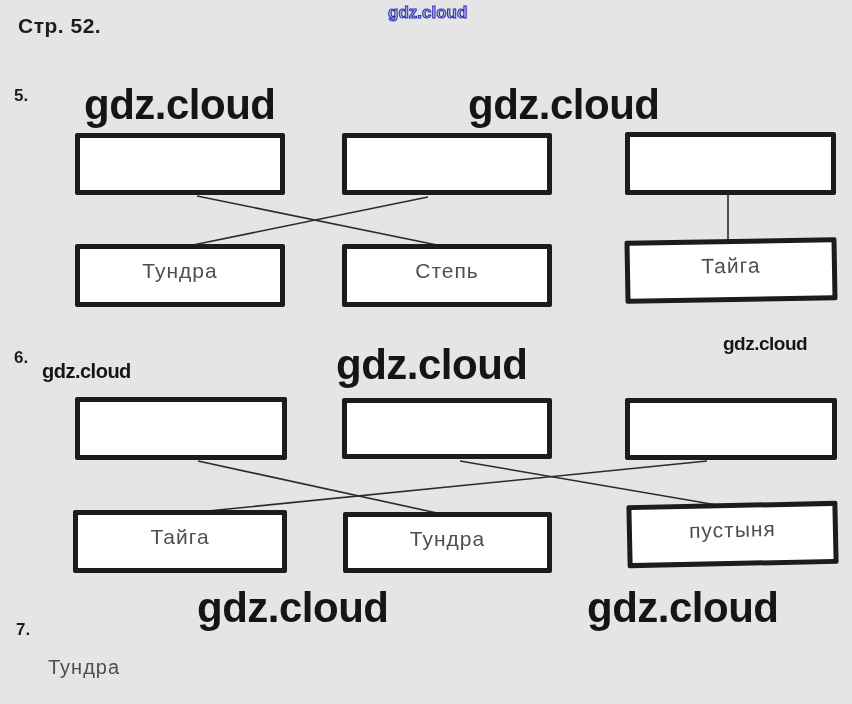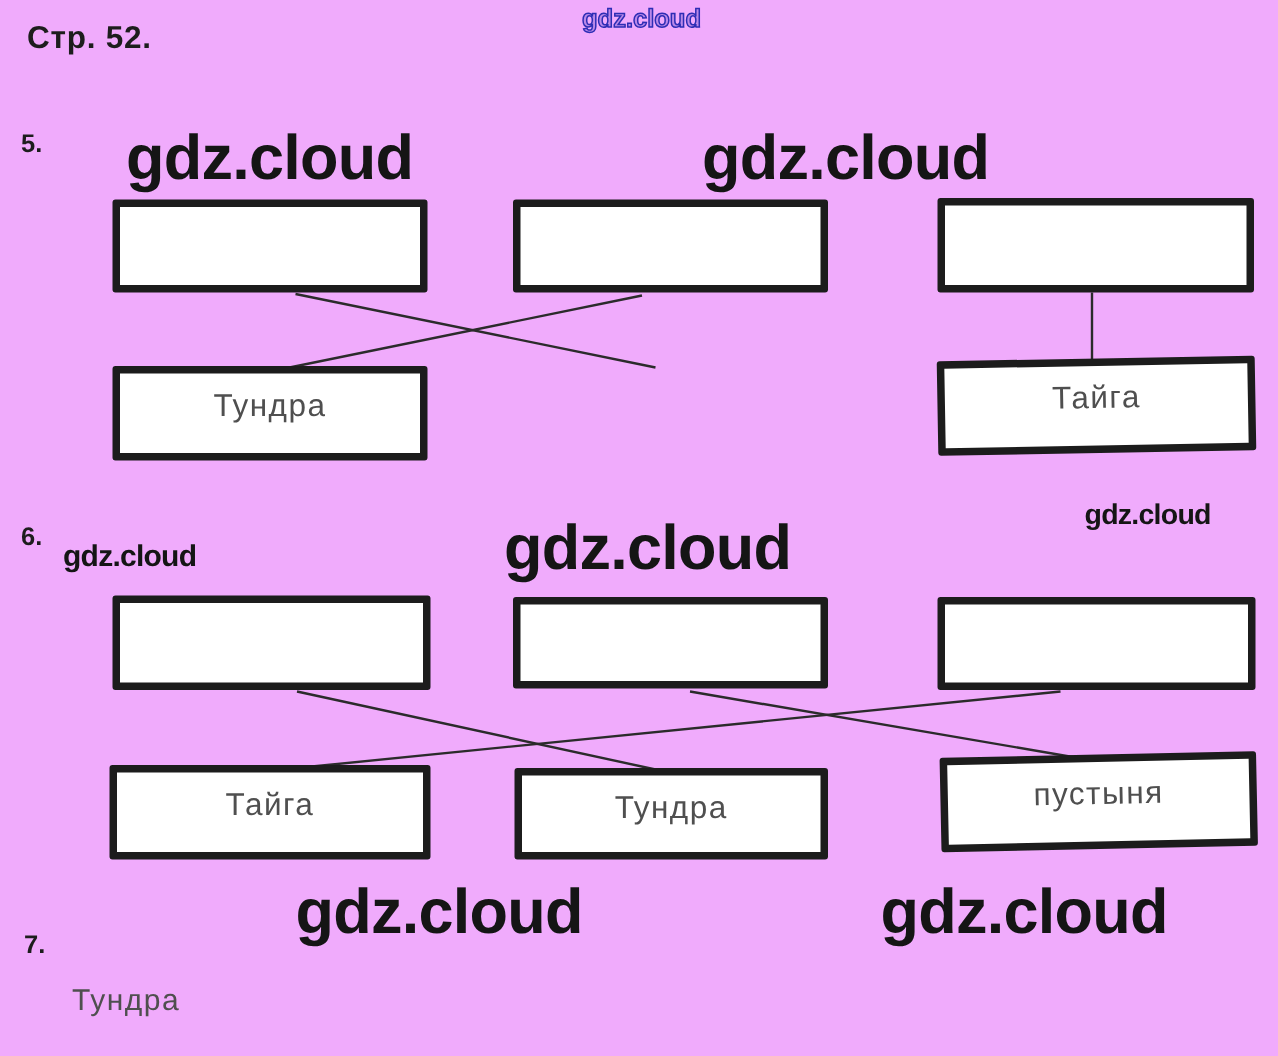--- a/index.html
+++ b/index.html
@@ -1,19 +1,19 @@
 <!DOCTYPE html>
 <html><head>
 <meta charset="utf-8">
 <style>
   html,body{margin:0;padding:0;background:#fff;}
   .page{
     position:relative;
     width:852px;height:704px;
-    background:#f0abfc;
+    background:#e5e5e5;
     font-family:"Liberation Sans", sans-serif;
     overflow:hidden;
   }
   .abs{position:absolute;}
   
   .wm{
     font-weight:700;
     color:#151515;
     line-height:1.05;
     letter-spacing:-0.5px;
@@ -96,20 +96,23 @@
   <div class="abs wm" style="left:84px;top:83px;font-size:42px;">gdz.cloud</div>
   <div class="abs wm" style="left:468px;top:83px;font-size:42px;">gdz.cloud</div>
 
   <div class="box" style="left:75px;top:133px;width:210px;height:62px;"></div>
   <div class="box" style="left:342px;top:133px;width:210px;height:62px;"></div>
   <div class="box" style="left:625px;top:132px;width:211px;height:63px;"></div>
 
   <div class="box" style="left:75px;top:244px;width:210px;height:63px;">
     <span class="lbl">Тундра</span>
   </div>
+  <div class="box" style="left:342px;top:244px;width:210px;height:63px;">
+    <span class="lbl">Степь</span>
+  </div>
   <div class="box tilt-l" style="left:625px;top:239px;width:212px;height:63px;">
     <span class="lbl">Тайга</span>
   </div>
 
   <div class="abs task-num" style="left:14px;top:348px;">6.</div>
 
   <div class="abs wm" style="left:42px;top:361px;font-size:20px;">gdz.cloud</div>
   <div class="abs wm" style="left:336px;top:343px;font-size:42px;">gdz.cloud</div>
   <div class="abs wm" style="left:723px;top:334px;font-size:19px;">gdz.cloud</div>
 

